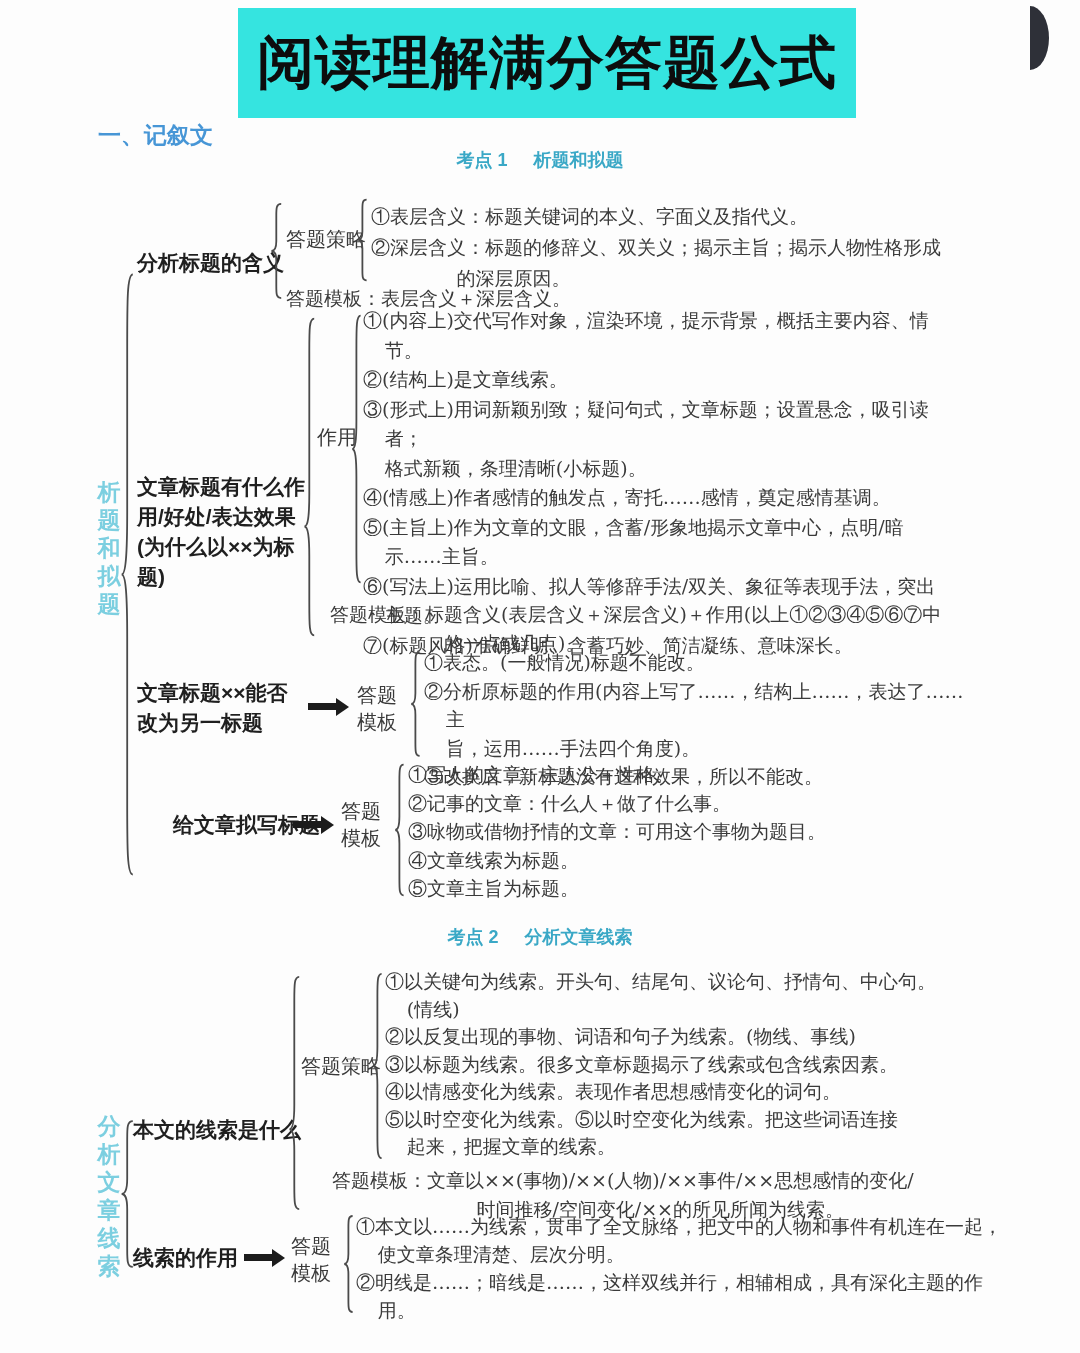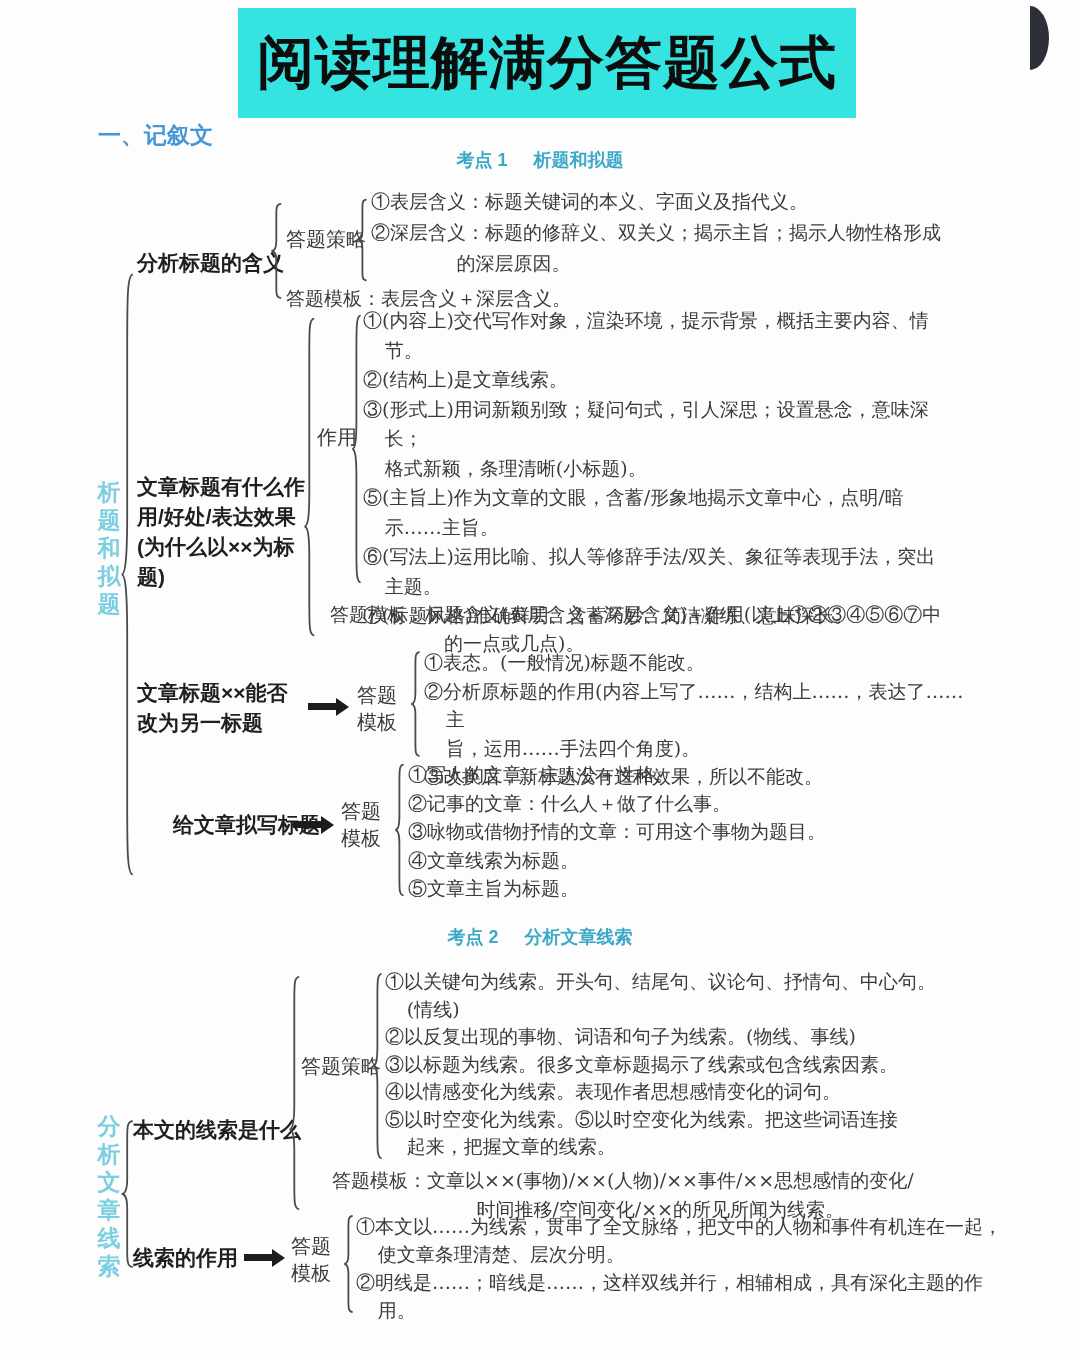--- a/index.html
+++ b/index.html
@@ -57,43 +57,44 @@
     </svg>
 
   <div class="abs blabel" style="left:137px;top:248px;">分析标题的含义</div>
   <svg class="brace" style="left:270px;top:202px;width:14px;height:98px;" viewBox="0 0 20 100" preserveAspectRatio="none">
       <path d="M16,2 C9,2 9,6 9,14 L9,40 C9,47 7,50 2,50 C7,50 9,53 9,60 L9,86 C9,94 9,98 16,98"></path>
     </svg>
   <div class="abs sub" style="left:286px;top:226px;">答题策略</div>
   <svg class="brace" style="left:357px;top:198px;width:12px;height:84px;" viewBox="0 0 20 100" preserveAspectRatio="none">
       <path d="M16,2 C9,2 9,6 9,14 L9,40 C9,47 7,50 2,50 C7,50 9,53 9,60 L9,86 C9,94 9,98 16,98"></path>
     </svg>
-  <div class="abs lh31" style="left:371px;top:186px;width:590px;">
+  <div class="abs lh31" style="left:371px;top:201px;width:590px;">
     <p class="body hang">①表层含义：标题关键词的本义、字面义及指代义。</p>
     <p class="body hang45">②深层含义：标题的修辞义、双关义；揭示主旨；揭示人物性格形成
 的深层原因。</p>
   </div>
   <div class="abs body" style="left:286px;top:284px;">答题模板：表层含义＋深层含义。</div>
 
   <div class="abs blabel" style="left:137px;top:472px;width:185px;">文章标题有什么作
 用/好处/表达效果
 (为什么以××为标
 题)</div>
   <svg class="brace" style="left:303px;top:312px;width:14px;height:330px;" viewBox="0 0 20 100" preserveAspectRatio="none">
       <path d="M16,2 C9,2 9,5 9,12 L9,55 C9,62 7,65 2,65 C7,65 9,68 9,74 L9,88 C9,95 9,98 16,98"></path>
     </svg>
   <div class="abs sub" style="left:317px;top:424px;text-align:center;">作用</div>
   <svg class="brace" style="left:351px;top:310px;width:12px;height:278px;" viewBox="0 0 20 100" preserveAspectRatio="none">
       <path d="M16,2 C9,2 9,6 9,14 L9,40 C9,47 7,50 2,50 C7,50 9,53 9,60 L9,86 C9,94 9,98 16,98"></path>
     </svg>
   <div class="abs lh295" style="left:363px;top:306px;width:600px;">
     <p class="body hang">①(内容上)交代写作对象，渲染环境，提示背景，概括主要内容、情节。</p>
     <p class="body hang">②(结构上)是文章线索。</p>
-    <p class="body hang">③(形式上)用词新颖别致；疑问句式，引人深思；设置悬念，意味深长；
+    <p class="body hang">③(形式上)用词新颖别致；疑问句式，文章标题；设置悬念，吸引读者；
 格式新颖，条理清晰(小标题)。</p>
+    <p class="body hang">④(情感上)作者感情的触发点，寄托……感情，奠定感情基调。</p>
     <p class="body hang">⑤(主旨上)作为文章的文眼，含蓄/形象地揭示文章中心，点明/暗
 示……主旨。</p>
     <p class="body hang">⑥(写法上)运用比喻、拟人等修辞手法/双关、象征等表现手法，突出
 主题。</p>
     <p class="body hang">⑦(标题风格)准确鲜明、含蓄巧妙、简洁凝练、意味深长。</p>
   </div>
   <div class="abs body hang6" style="left:330px;top:600px;width:640px;">答题模板：标题含义(表层含义＋深层含义)＋作用(以上①②③④⑤⑥⑦中
 的一点或几点)。</div>
 
   <div class="abs blabel" style="left:137px;top:678px;">文章标题××能否

